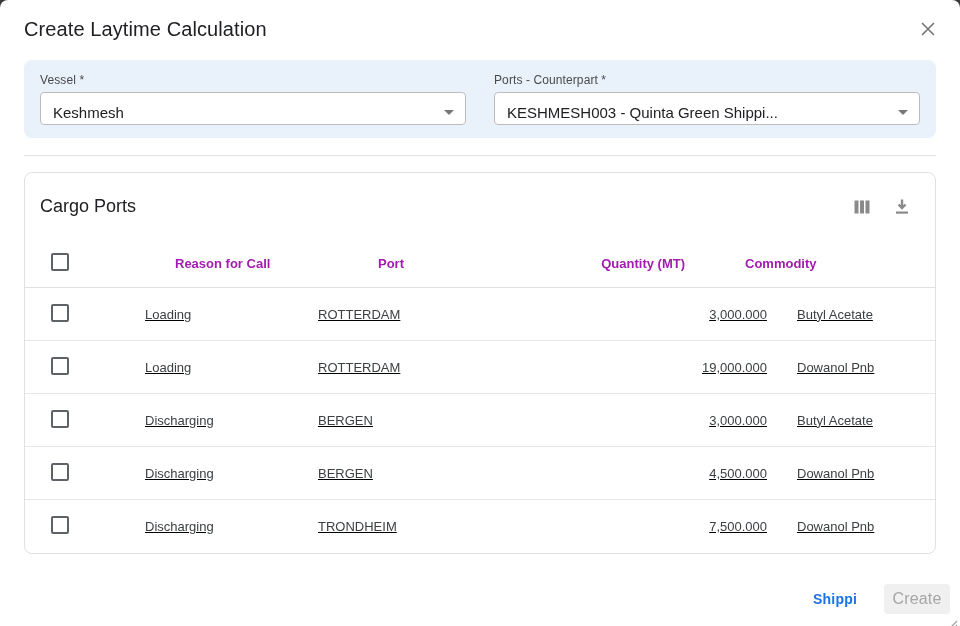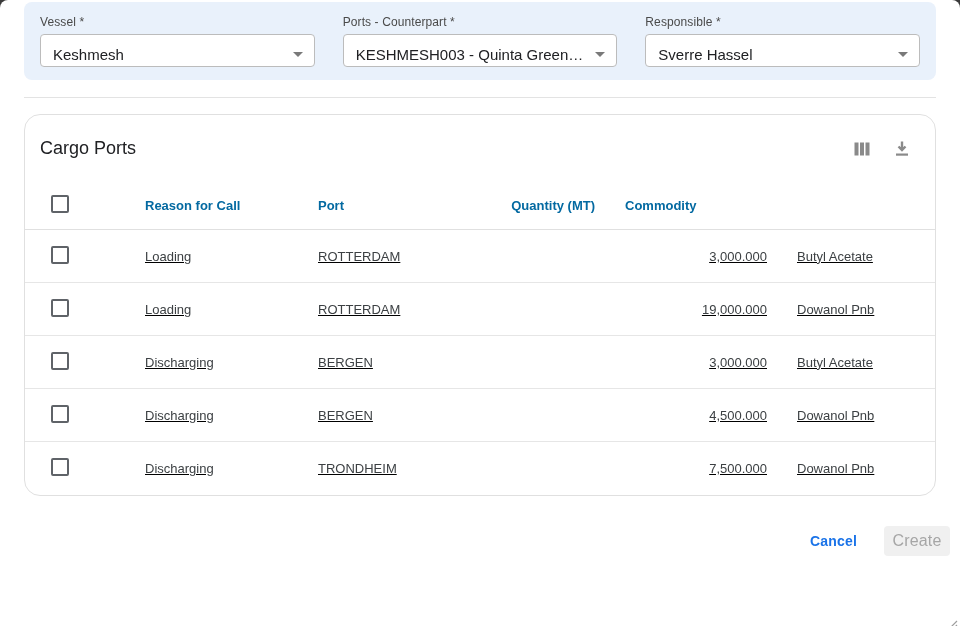--- a/index.html
+++ b/index.html
@@ -33,76 +33,77 @@
   .select{
     height:33px;background:#fff;border:1px solid var(--field_border);border-radius:4px;
     display:flex;align-items:center;justify-content:space-between;
     padding:8px 11px 0 12px;cursor:pointer;
   }
   .select-value{font-size:15px;color:var(--text_dark);white-space:nowrap;overflow:hidden;text-overflow:ellipsis;}
   .caret{width:0;height:0;border-left:5px solid transparent;border-right:5px solid transparent;border-top:5px solid #797979;flex:0 0 auto;margin-left:8px;}
   
   .divider{height:1px;background:#e3e3e3;margin:17px 24px 0;}
   
-  .card{margin:16px 24px 0;border:1px solid var(--border);border-radius:16px;overflow:hidden;background:#fff;}
+  .card{margin:16px 24px 0;border:1px solid var(--border);border-radius:8px;overflow:hidden;background:#fff;}
   .card-header{height:67px;display:flex;align-items:center;justify-content:space-between;padding:0 24px 0 15px;}
   .card-title{font-size:18px;font-weight:400;color:var(--text_dark);}
   .card-actions{display:flex;align-items:center;gap:22px;}
   .icon-btn{background:none;border:none;cursor:pointer;padding:0;display:flex;align-items:center;justify-content:center;}
   
   .trow{display:flex;align-items:center;border-bottom:1px solid #e6e6e6;}
   .thead{height:48px;border-bottom:1px solid var(--border);}
   .tr{height:53px;text-decoration:underline;}
   .tr:last-child{border-bottom:none;}
   .c{flex:0 0 auto;font-size:13px;color:var(--text_cell);white-space:nowrap;overflow:hidden;}
   .c1{width:120px;padding-left:26px;}
   .c2{width:173px;}
   .c3{width:150px;}
   .c4{width:172px;}
   .c5{width:151px;text-align:right;padding-right:24px;}
   .c6{flex:1 1 auto;padding-left:6px;}
-  .th{font-weight:bold;color:#0369a1;}
+  .th{font-weight:bold;color:#a21caf;margin-left:30px;}
   .checkbox{display:inline-block;width:18px;height:18px;border:2px solid #5f6368;border-radius:2px;background:#fff;cursor:pointer;}
   
   .footer{display:flex;align-items:center;justify-content:flex-end;gap:23px;margin:30px 10px 0 0;}
   .btn-cancel{background:none;border:none;color:var(--accent);font-size:14px;font-weight:bold;font-family:inherit;cursor:pointer;height:30px;padding:0 4px;letter-spacing:.2px;}
   .btn-create{background:var(--disabled_bg);border:none;color:var(--disabled_text);font-size:16px;font-family:inherit;border-radius:4px;width:66px;height:30px;letter-spacing:.2px;cursor:default;}
   .resize-handle{position:absolute;right:2px;bottom:2px;width:10px;height:10px;}
 </style>
 </head>
 <body>
 
 <div class="modal">
 
+  <div class="dialog-header">
+    <div class="dialog-title">Create Laytime Calculation</div>
+    <button class="close-btn" aria-label="Close">
+      <svg width="16" height="16" viewBox="0 0 16 16">
+        <path d="M2 2 L14 14 M14 2 L2 14" stroke="#757575" stroke-width="1.6" fill="none"></path>
+      </svg>
+    </button>
+  </div>
 
   <div class="form-panel">
 
     <div class="field">
       <span class="field-label">Vessel *</span>
       <div class="select">
         <span class="select-value">Keshmesh</span>
         <span class="caret"></span>
       </div>
     </div>
 
     <div class="field">
       <span class="field-label">Ports - Counterpart *</span>
       <div class="select">
         <span class="select-value">KESHMESH003 - Quinta Green Shippi...</span>
         <span class="caret"></span>
       </div>
     </div>
 
-    <div class="field">
-      <span class="field-label">Responsible *</span>
-      <div class="select">
-        <span class="select-value">Sverre Hassel</span>
-        <span class="caret"></span>
-      </div>
-    </div>
 
   </div>
 
   <div class="divider"></div>
 
   <div class="card">
 
     <div class="card-header">
       <div class="card-title">Cargo Ports</div>
       <div class="card-actions">
@@ -171,21 +172,21 @@
       <div class="c c2">Discharging</div>
       <div class="c c3">TRONDHEIM</div>
       <div class="c c4"></div>
       <div class="c c5">7,500.000</div>
       <div class="c c6">Dowanol Pnb</div>
     </div>
 
   </div>
 
   <div class="footer">
-    <button class="btn-cancel">Cancel</button>
+    <button class="btn-cancel">Shippi</button>
     <button class="btn-create" disabled="">Create</button>
   </div>
 
   <div class="resize-handle">
     <svg width="10" height="10" viewBox="0 0 10 10">
       <path d="M9 3 L3 9 M9 7 L7 9" stroke="#9e9e9e" stroke-width="1.2" fill="none"></path>
     </svg>
   </div>
 
 </div>

